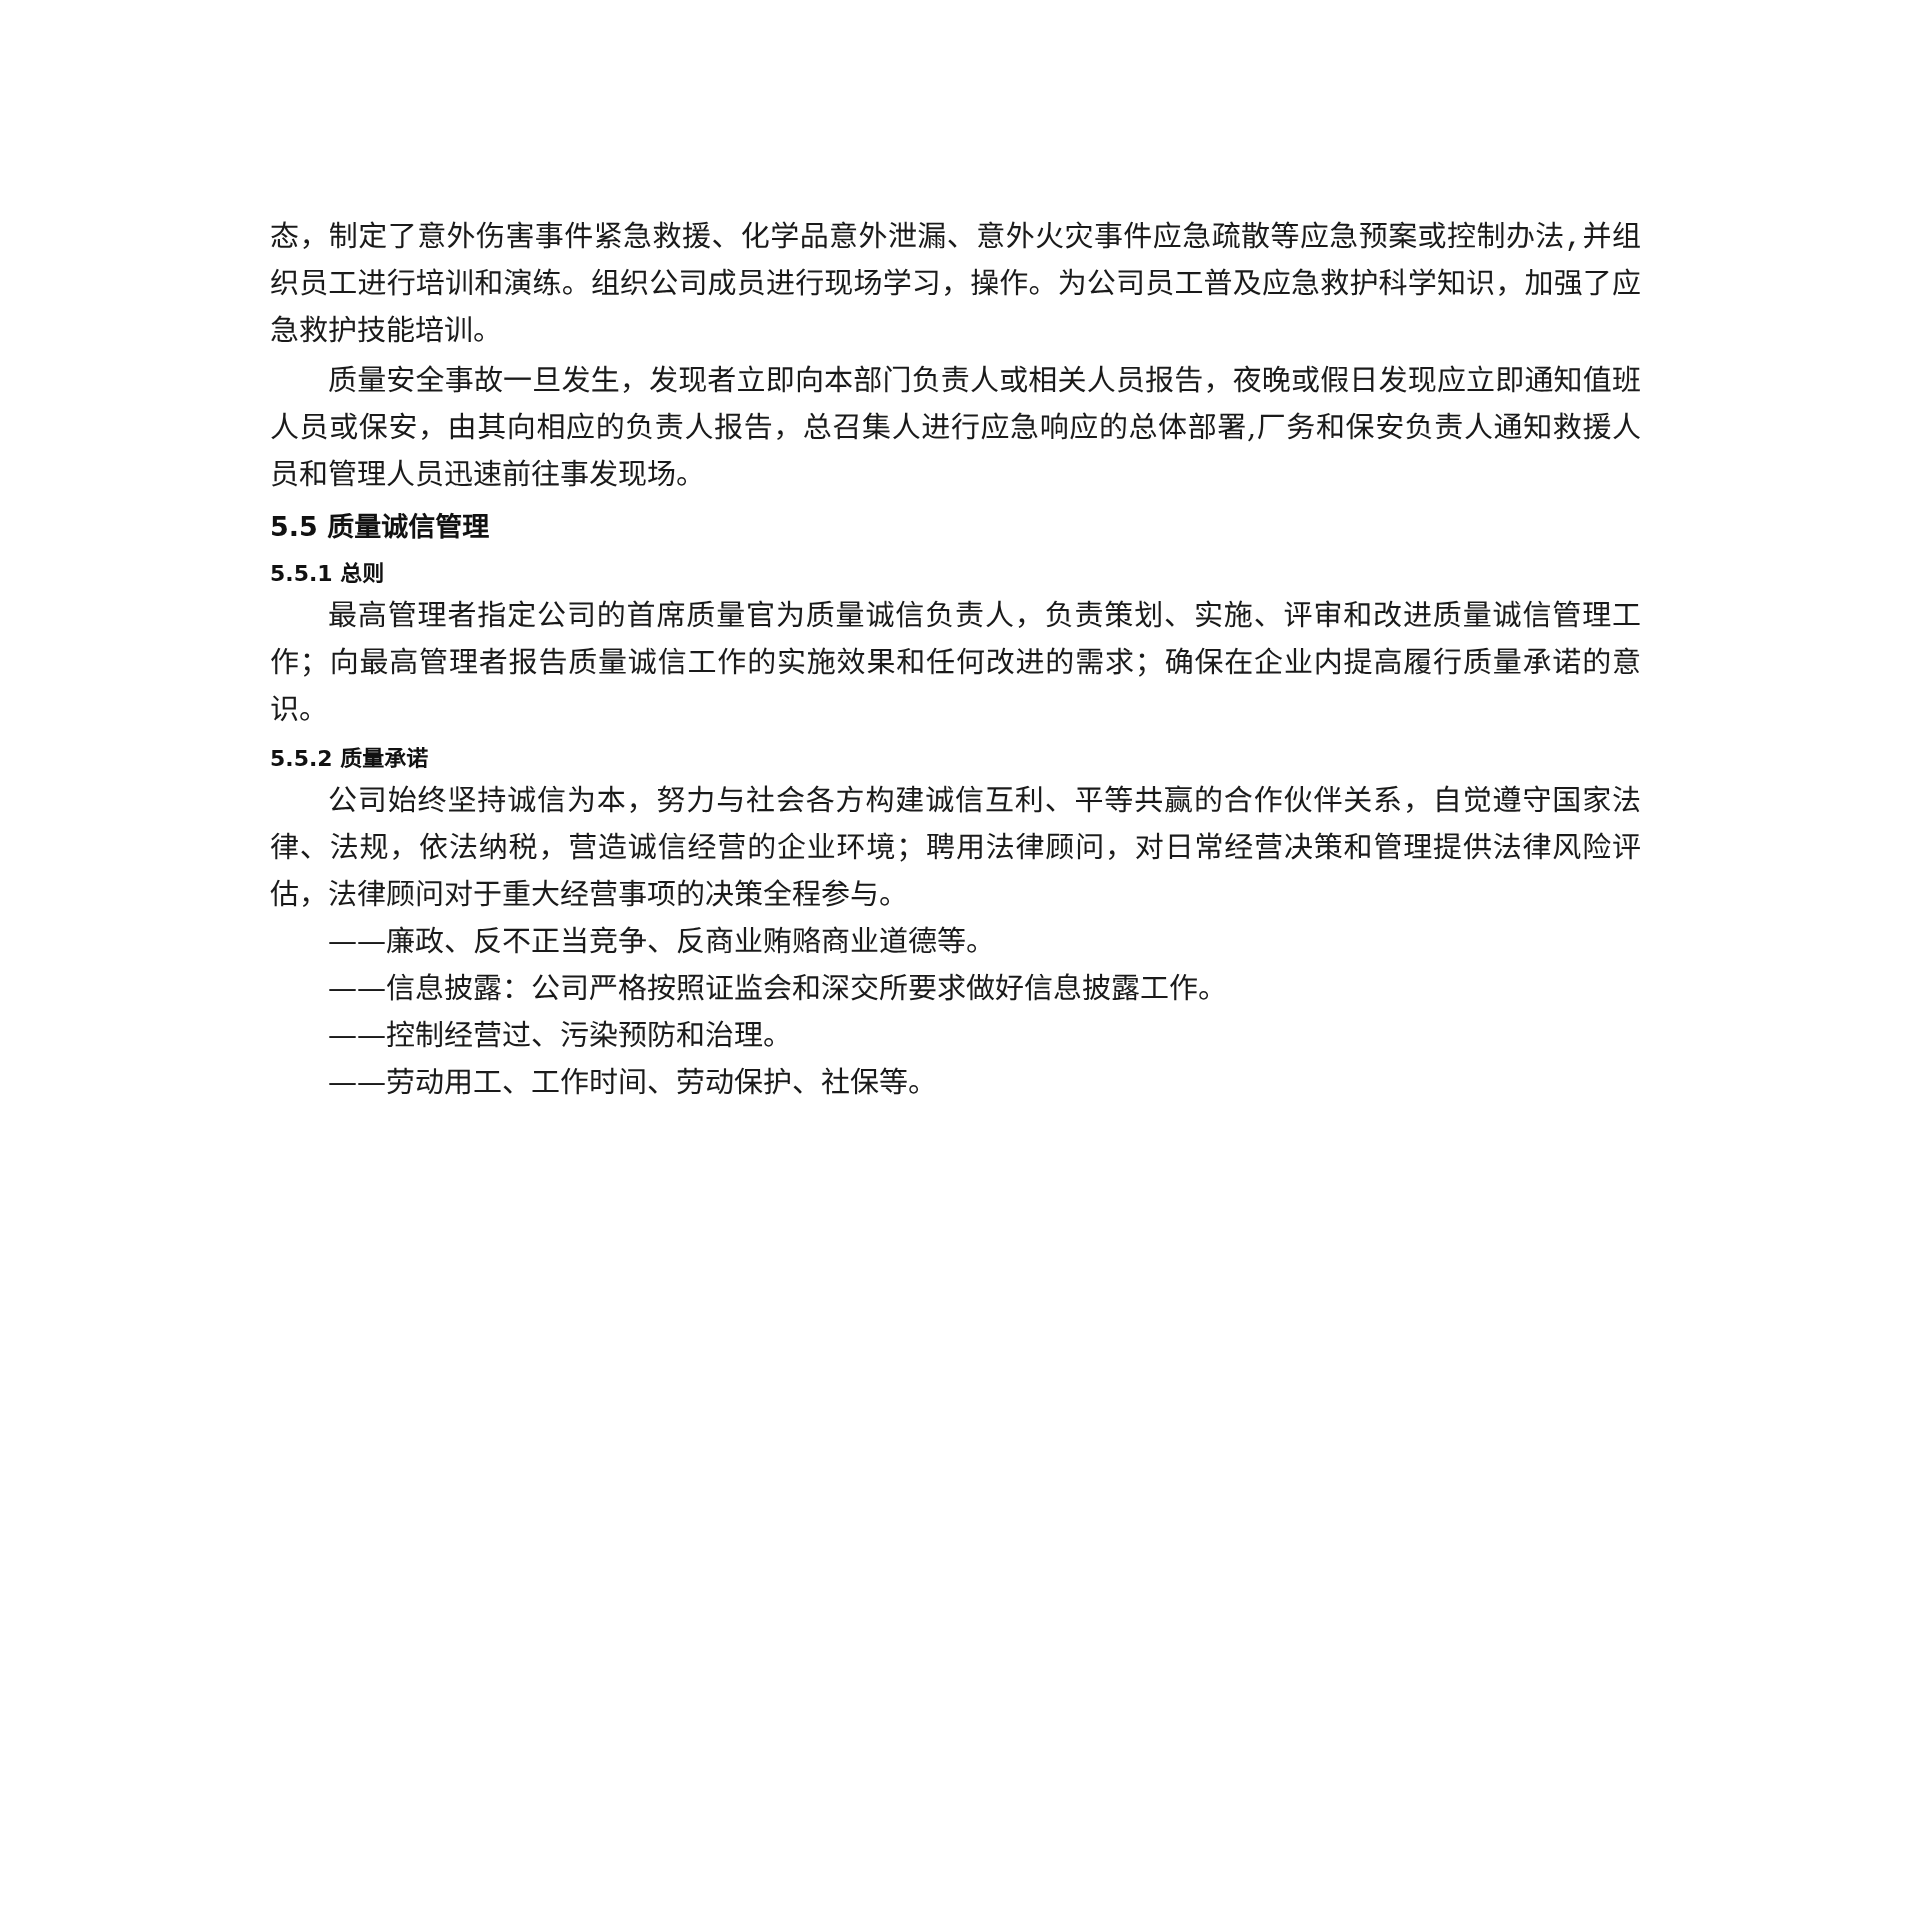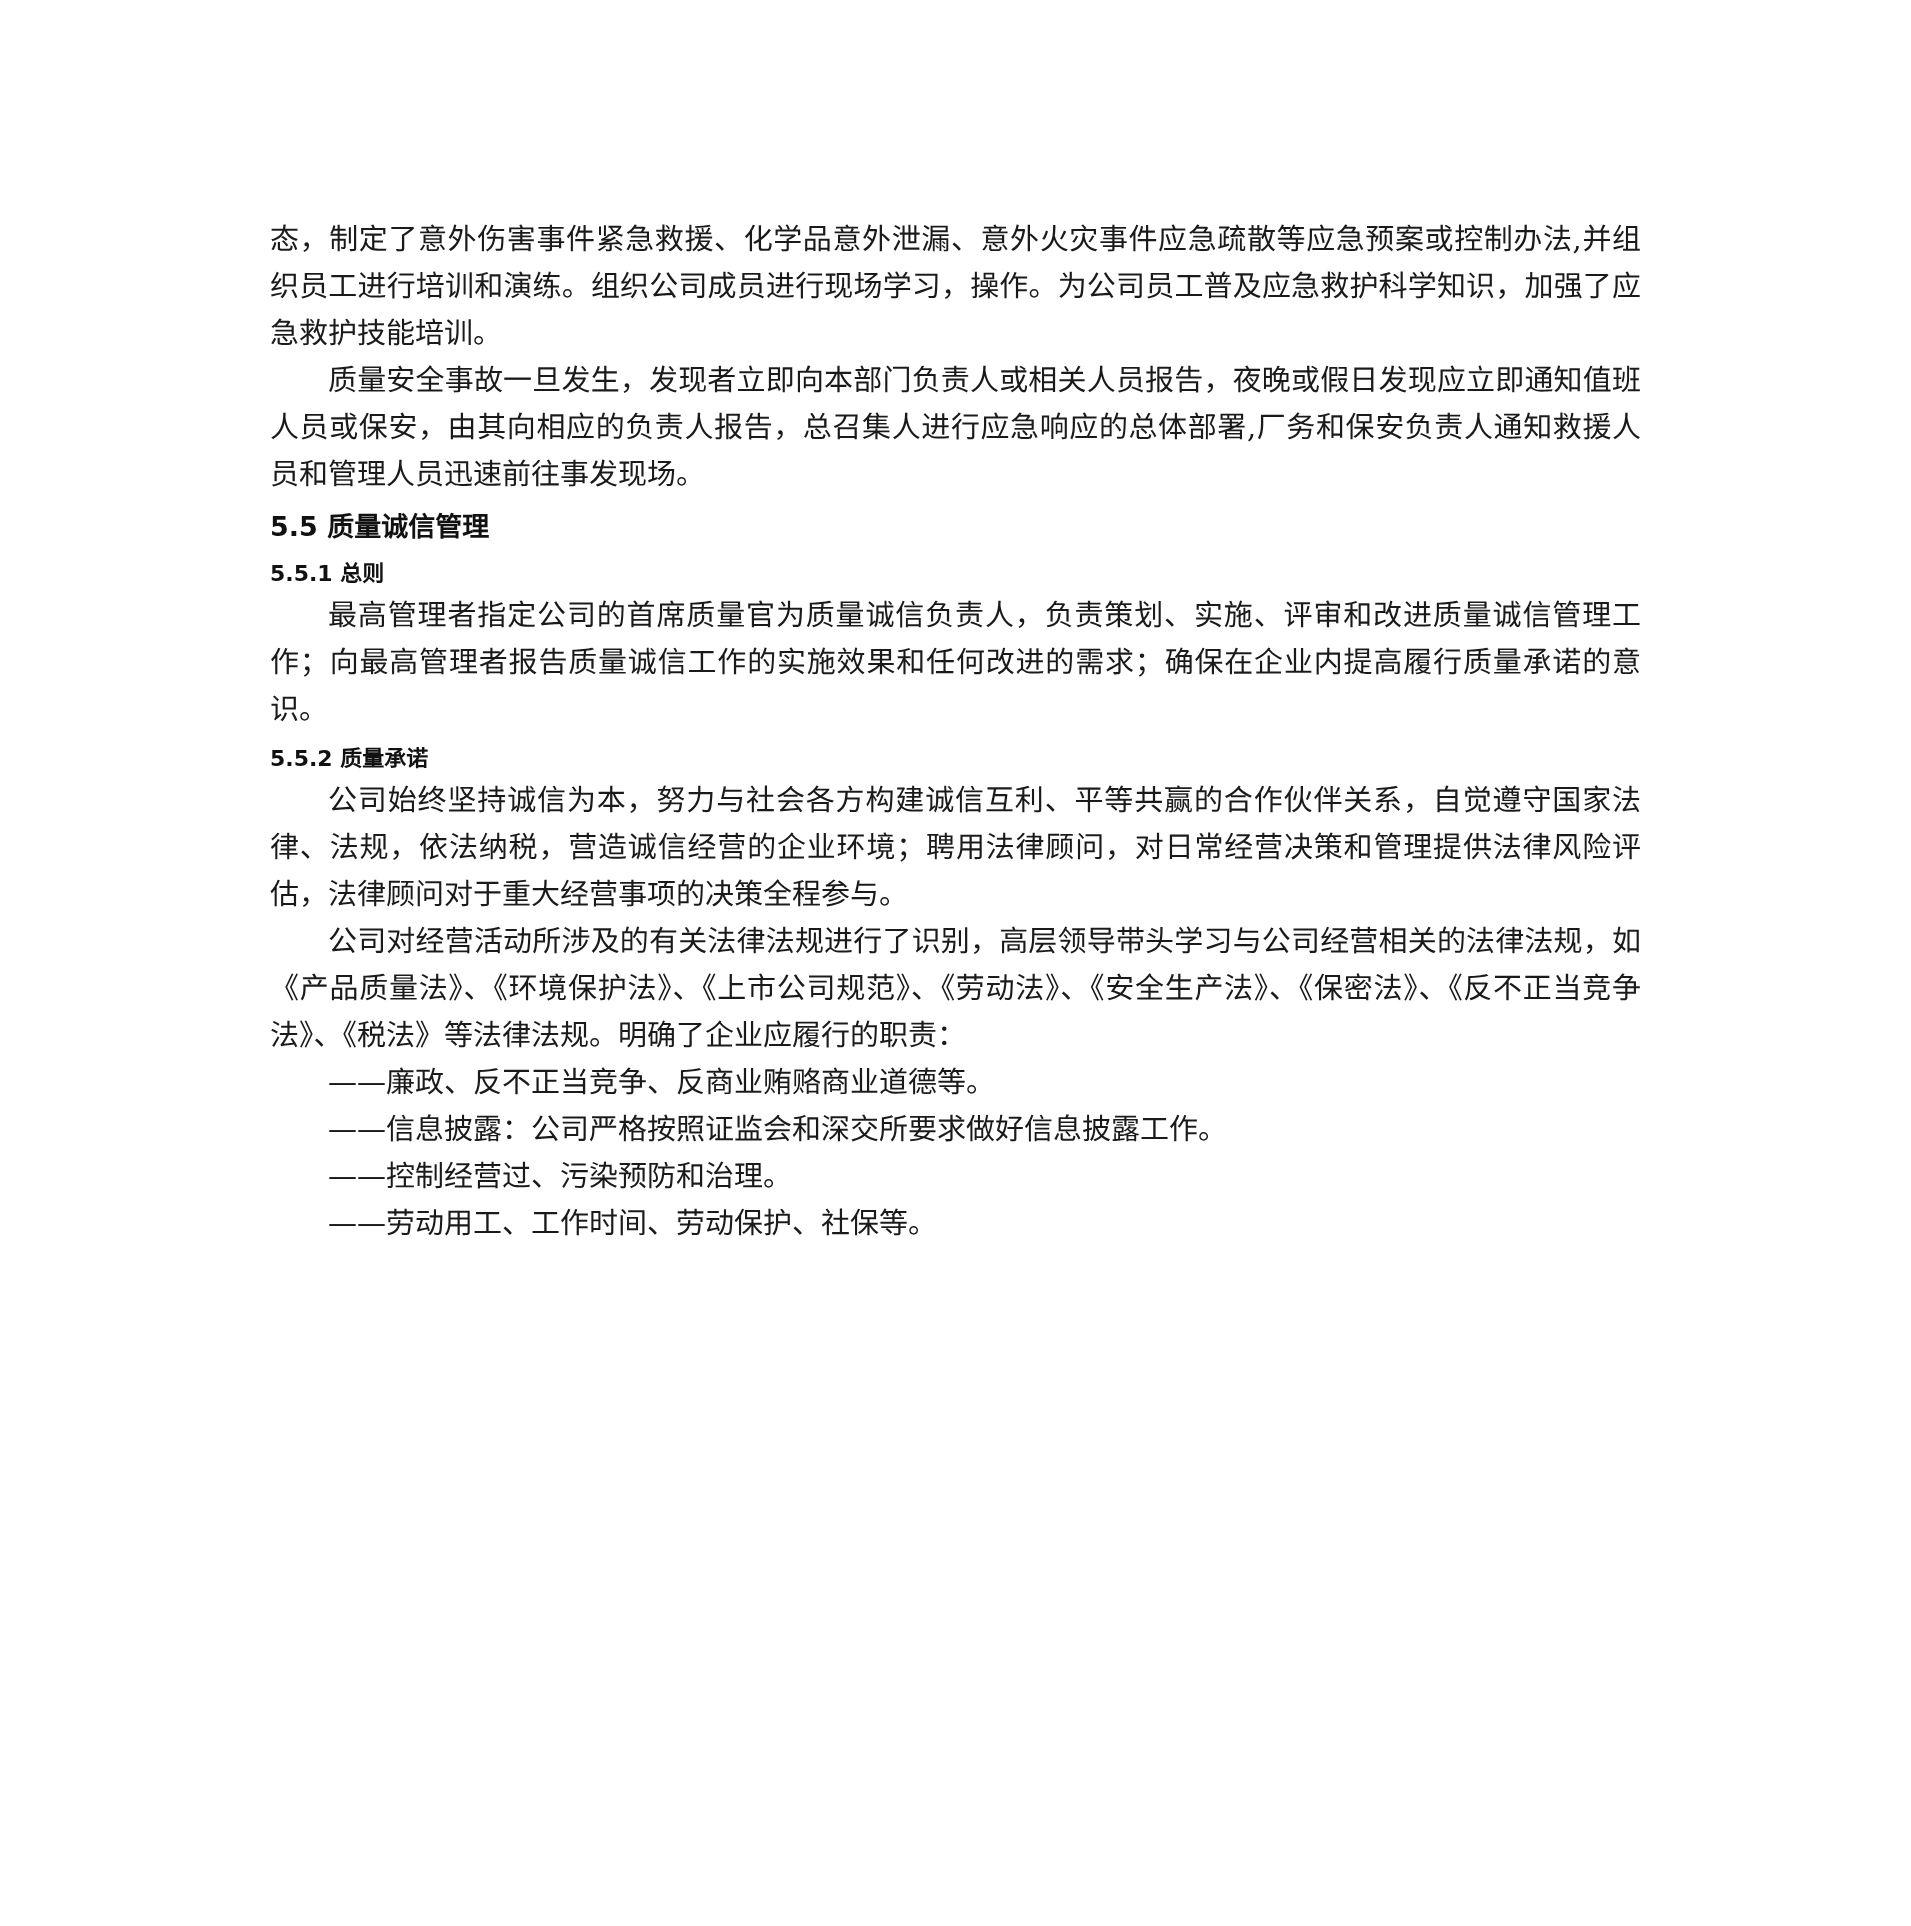--- a/index.html
+++ b/index.html
@@ -31,20 +31,21 @@
     text-justify: inter-ideograph;
   }
   p {
     margin: 0 0 0 0;
   }
   p.para {
     text-indent: 2em;
   }
   p.noindent {
     text-indent: 0;
+    font-family: Liberation Mono, monospace;
   }
   p.dash {
     text-indent: 2em;
   }
   h3.heading {
     font-family: "DejaVu Sans", "Liberation Sans", sans-serif;
     font-size: 27px;
     font-weight: bold;
     line-height: 1.55;
     margin: 8.5px 0 1.5px 0;
@@ -74,21 +75,20 @@
 
     <h3 class="heading sub">5.5.1 总则</h3>
 
 
     <p class="para">最高管理者指定公司的首席质量官为质量诚信负责人，负责策划、实施、评审和改进质量诚信管理工作；向最高管理者报告质量诚信工作的实施效果和任何改进的需求；确保在企业内提高履行质量承诺的意识。</p>
 
     <h3 class="heading sub gap-before">5.5.2 质量承诺</h3>
 
     <p class="para">公司始终坚持诚信为本，努力与社会各方构建诚信互利、平等共赢的合作伙伴关系，自觉遵守国家法律、法规，依法纳税，营造诚信经营的企业环境；聘用法律顾问，对日常经营决策和管理提供法律风险评估，法律顾问对于重大经营事项的决策全程参与。</p>
 
-    <p class="para">公司对经营活动所涉及的有关法律法规进行了识别，高层领导带头学习与公司经营相关的法律法规，如《产品质量法》、《环境保护法》、《上市公司规范》、《劳动法》、《安全生产法》、《保密法》、《反不正当竞争法》、《税法》等法律法规。明确了企业应履行的职责：</p>
 
 
     <p class="dash">——廉政、反不正当竞争、反商业贿赂商业道德等。</p>
 
     <p class="dash">——信息披露：公司严格按照证监会和深交所要求做好信息披露工作。</p>
 
     <p class="dash">——控制经营过、污染预防和治理。</p>
 
     <p class="dash">——劳动用工、工作时间、劳动保护、社保等。</p>
 

